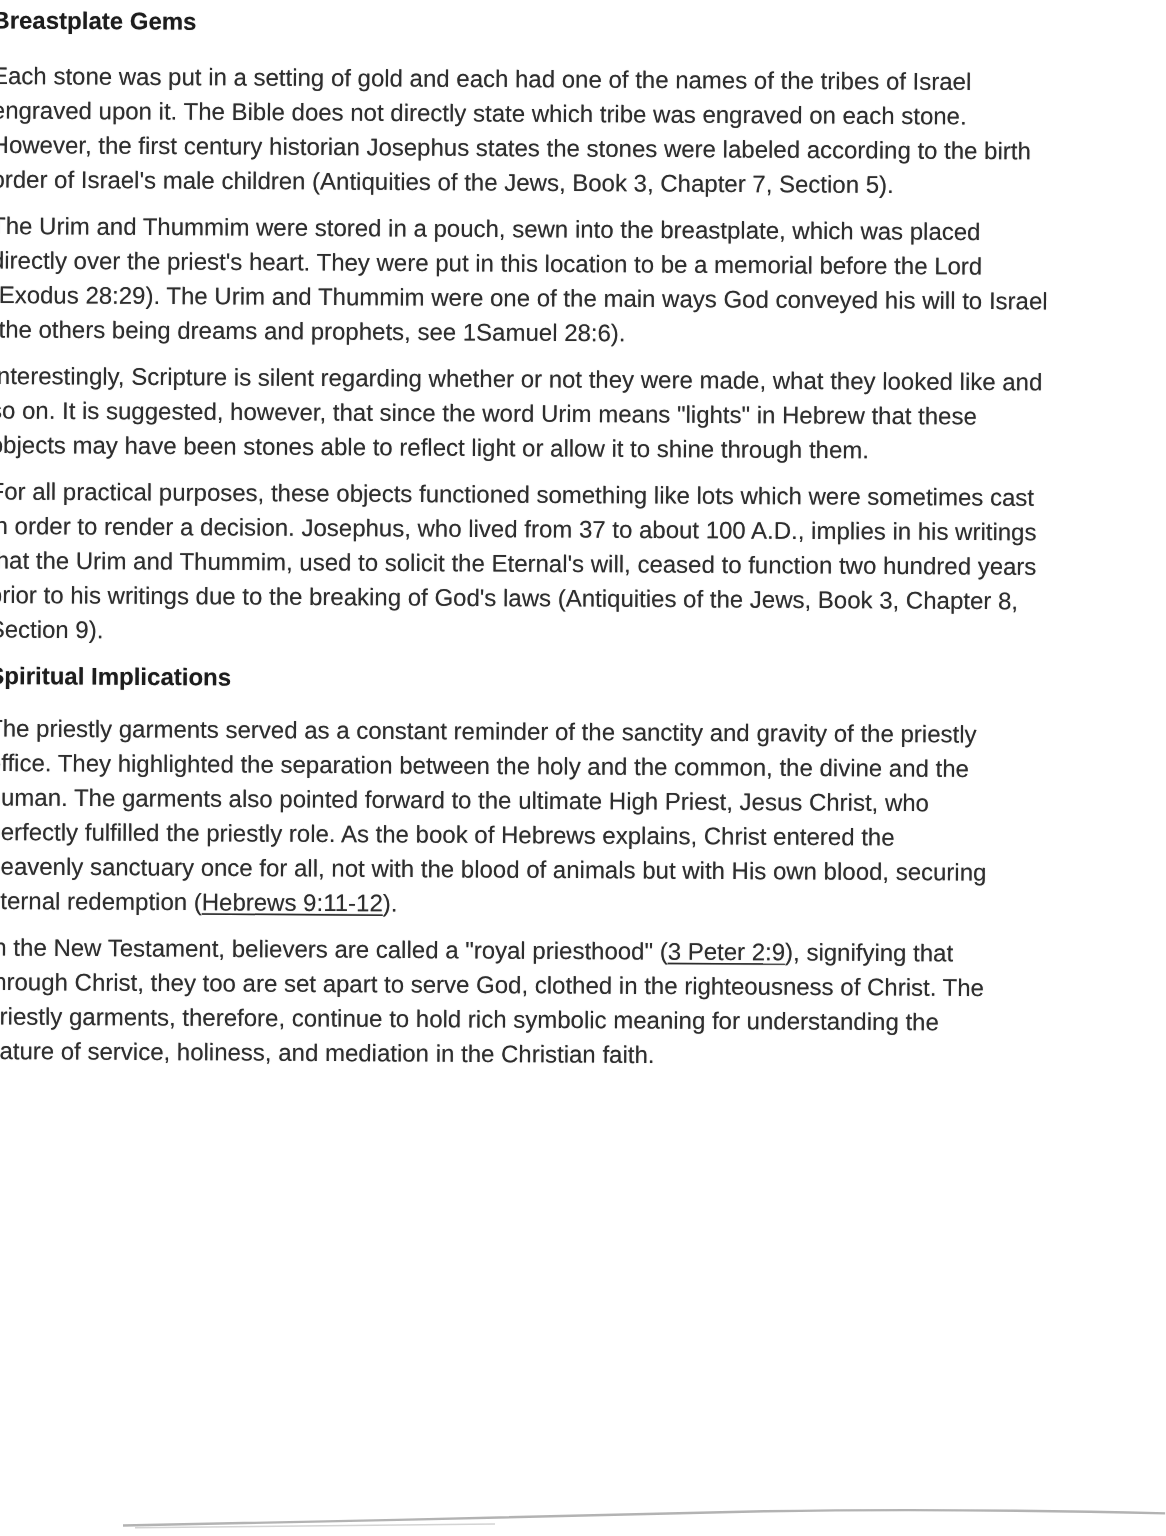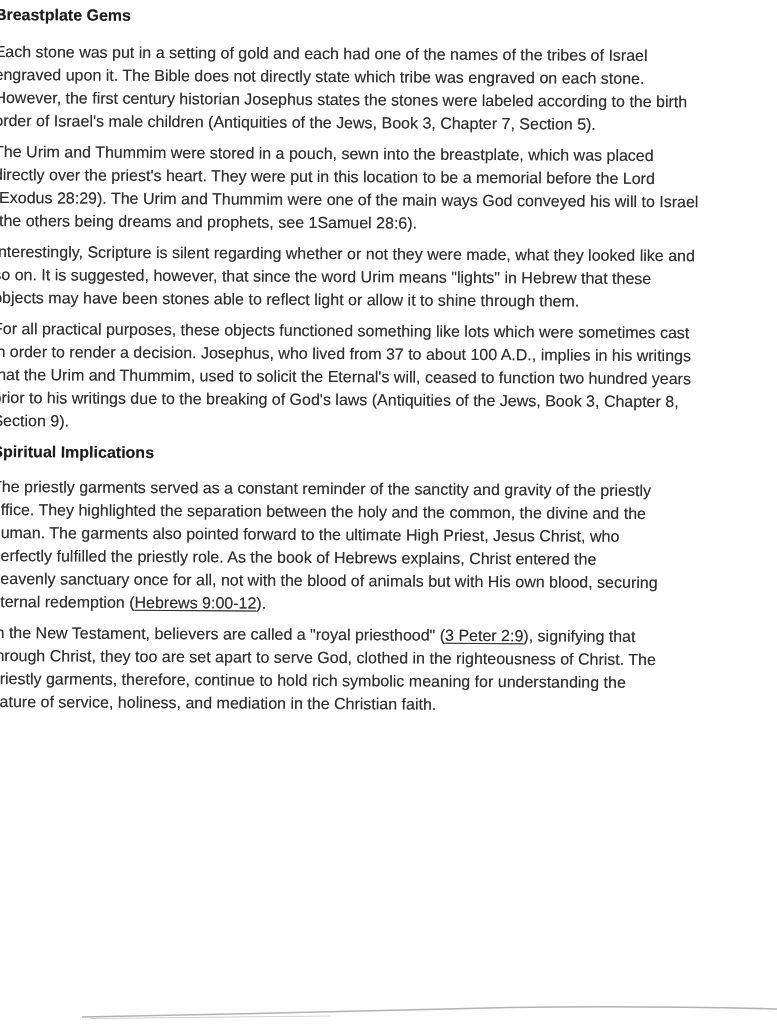--- a/index.html
+++ b/index.html
@@ -90,21 +90,21 @@
 prior to his writings due to the breaking of God's laws (Antiquities of the Jews, Book 3, Chapter 8,
 Section 9).</p>
 
     <h2 class="doc-heading spaced">Spiritual Implications</h2>
 
     <p class="doc-para"><span>The priestly garments served as a constant reminder of the sanctity and gravity of the priestly
 office. They highlighted the separation between the holy and the common, the divine and the
 human. The garments also pointed forward to the ultimate High Priest, Jesus Christ, who
 perfectly fulfilled the priestly role. As the book of Hebrews explains, Christ entered the
 heavenly sanctuary once for all, not with the blood of animals but with His own blood, securing
-eternal redemption (</span><a class="doclink">Hebrews 9:00-12</a><span>).</span></p>
+eternal redemption (</span><a class="doclink">Hebrews 9:11-12</a><span>).</span></p>
 
     <p class="doc-para"><span>In the New Testament, believers are called a "royal priesthood" (</span><a class="doclink">3 Peter 2:9</a><span>), signifying that
 through Christ, they too are set apart to serve God, clothed in the righteousness of Christ. The
 priestly garments, therefore, continue to hold rich symbolic meaning for understanding the
 nature of service, holiness, and mediation in the Christian faith.</span></p>
 
   </div>
 
   <svg class="bottom-artifact" viewBox="0 0 777 34" aria-hidden="true">
     <path d="M 82 27 C 220 25, 380 20, 510 17.5 C 600 16, 700 17, 780 19" fill="none" stroke="#a6a6a6" stroke-width="1.6" opacity="0.85"></path>

